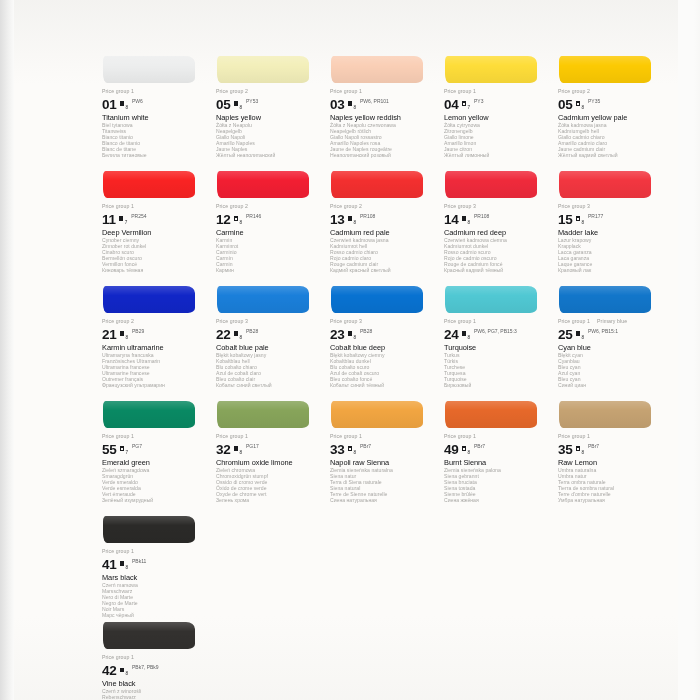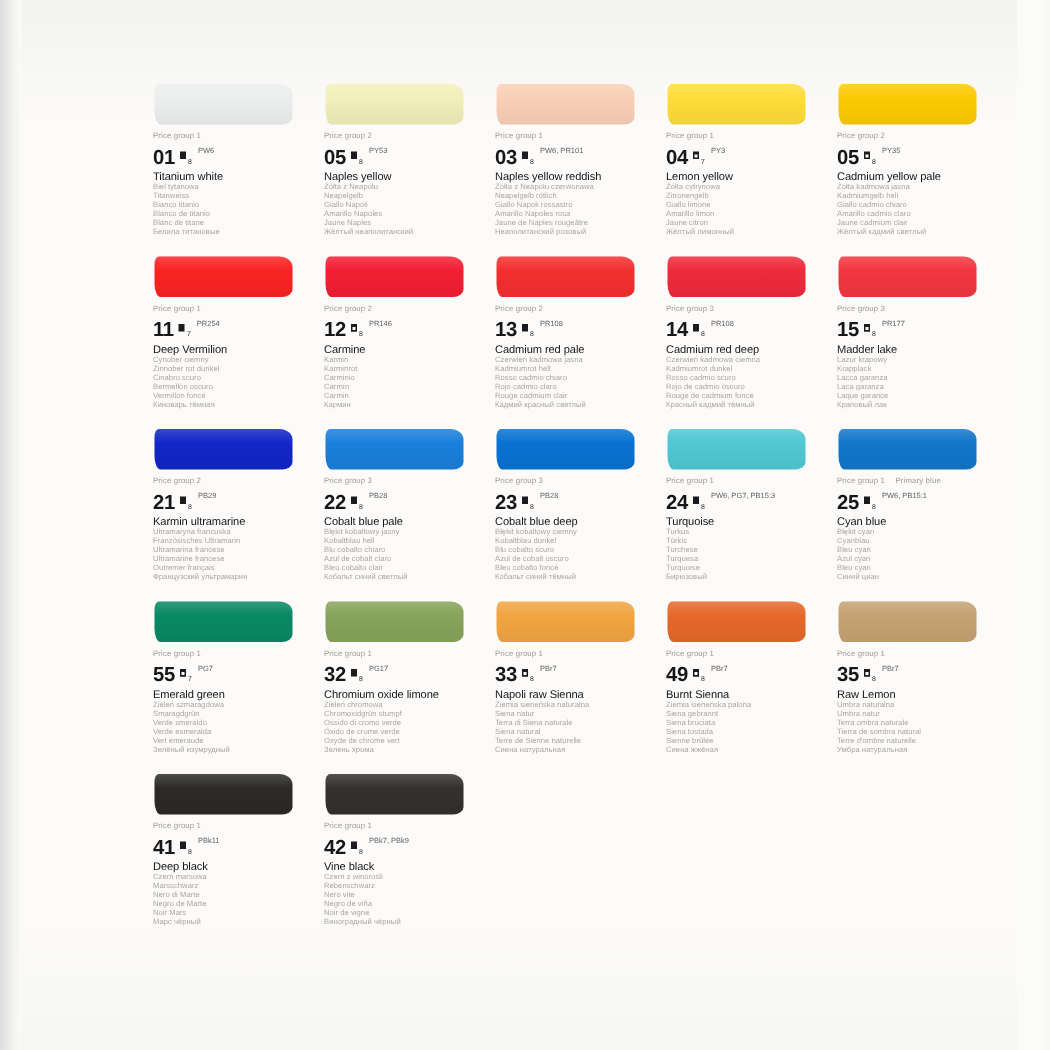--- a/index.html
+++ b/index.html
@@ -60,21 +60,21 @@
     position: absolute;
     left: 88px;
     top: 52px;
     width: 570px;
   }
 
   .row {
     display: flex;
     height: 115px;
   }
-  .row:last-child { height: 110px; }
+  .row:last-child { height: 110px; flex-direction: column; }
 
   .cell {
     width: 105px;
     margin-right: 9px;
     position: relative;
   }
   .cell:last-child { margin-right: 0; }
   .cell.empty { visibility: hidden; }
 
   
@@ -623,21 +623,21 @@
             <div class="swatch-wrap">
               <div class="swatch" style="background: rgb(43, 42, 40);"></div>
             </div>
             <div class="price-group"><span>Price group 1</span></div>
             <div class="idline">
               <span class="idnum">41</span>
               <span class="lightfast"></span>
               <span class="opacity-num">8</span>
               <span class="pigment">PBk11</span>
             </div>
-            <div class="name-en">Deep black</div>
+            <div class="name-en">Mars black</div>
             <div class="translations">
               <div class="tr">Czerń marsowa</div>
               <div class="tr">Marsschwarz</div>
               <div class="tr">Nero di Marte</div>
               <div class="tr">Negro de Marte</div>
               <div class="tr">Noir Mars</div>
               <div class="tr">Марс чёрный</div>
             </div>
           </div>
           <div class="cell">

